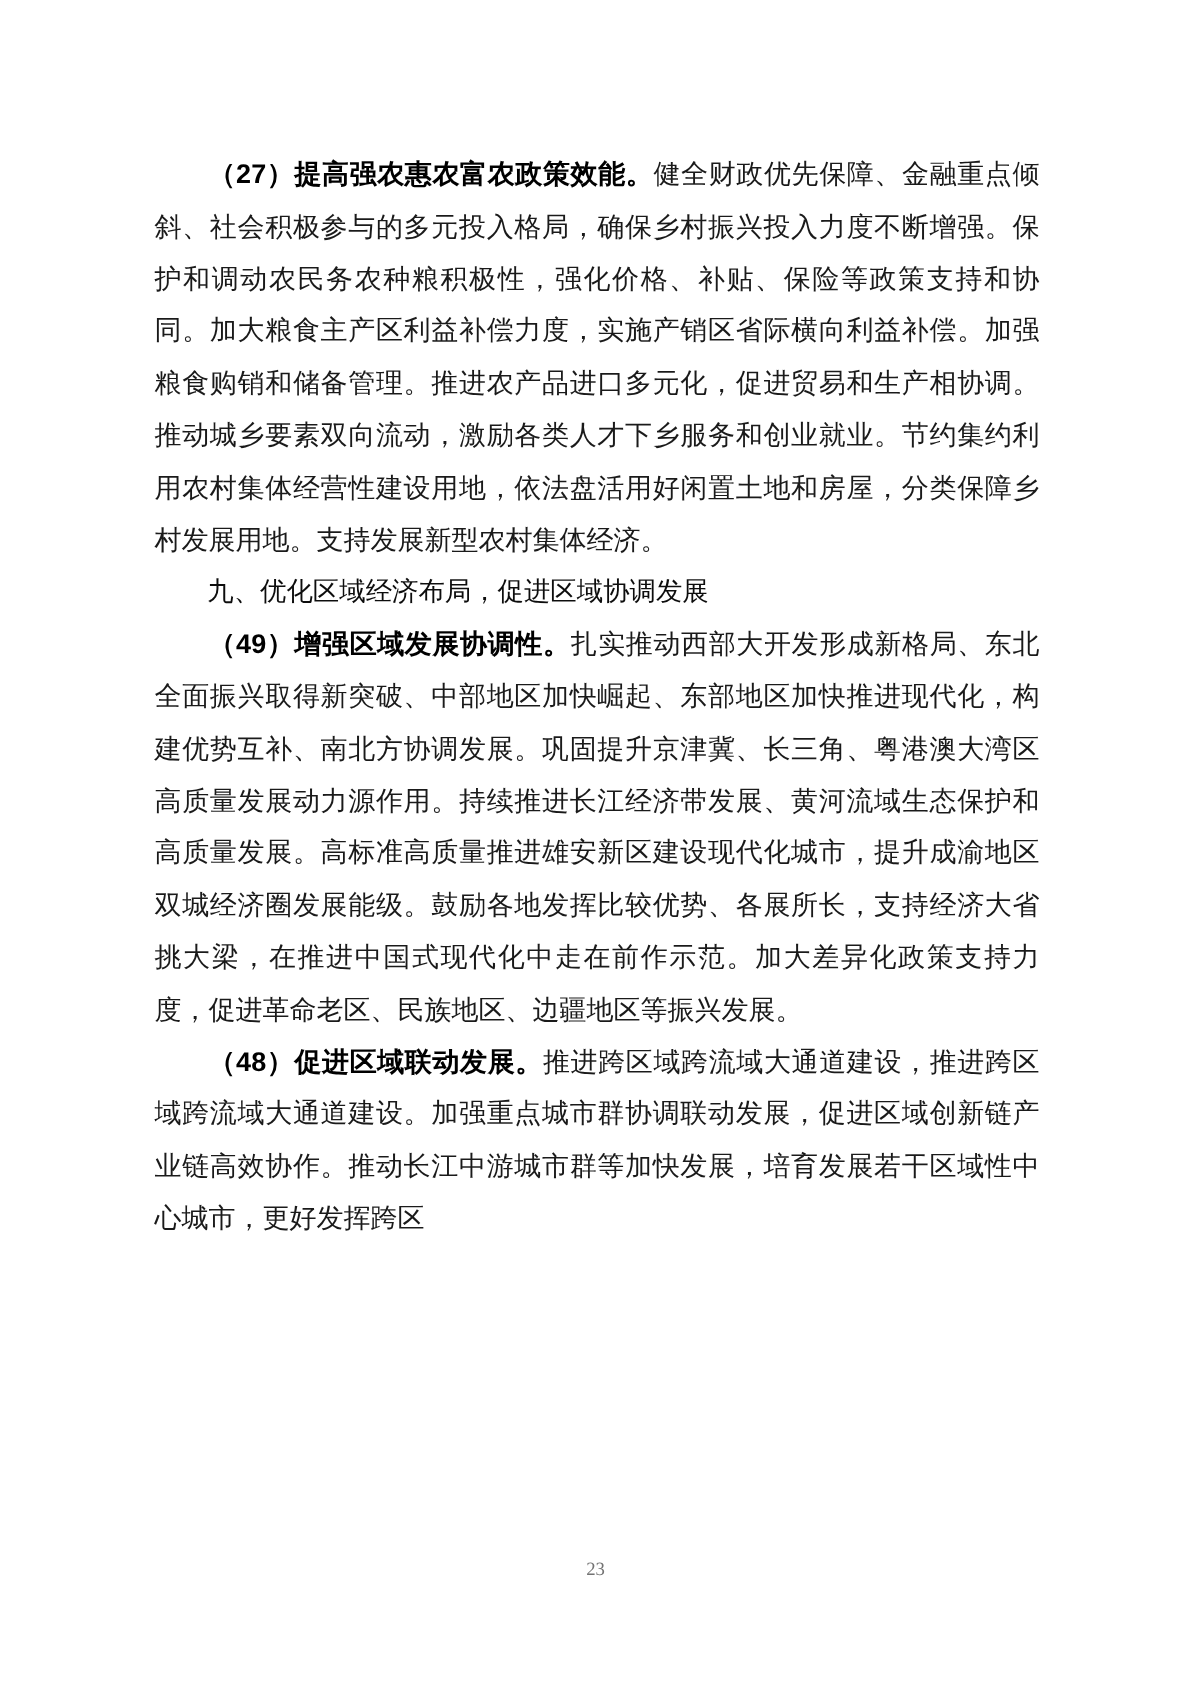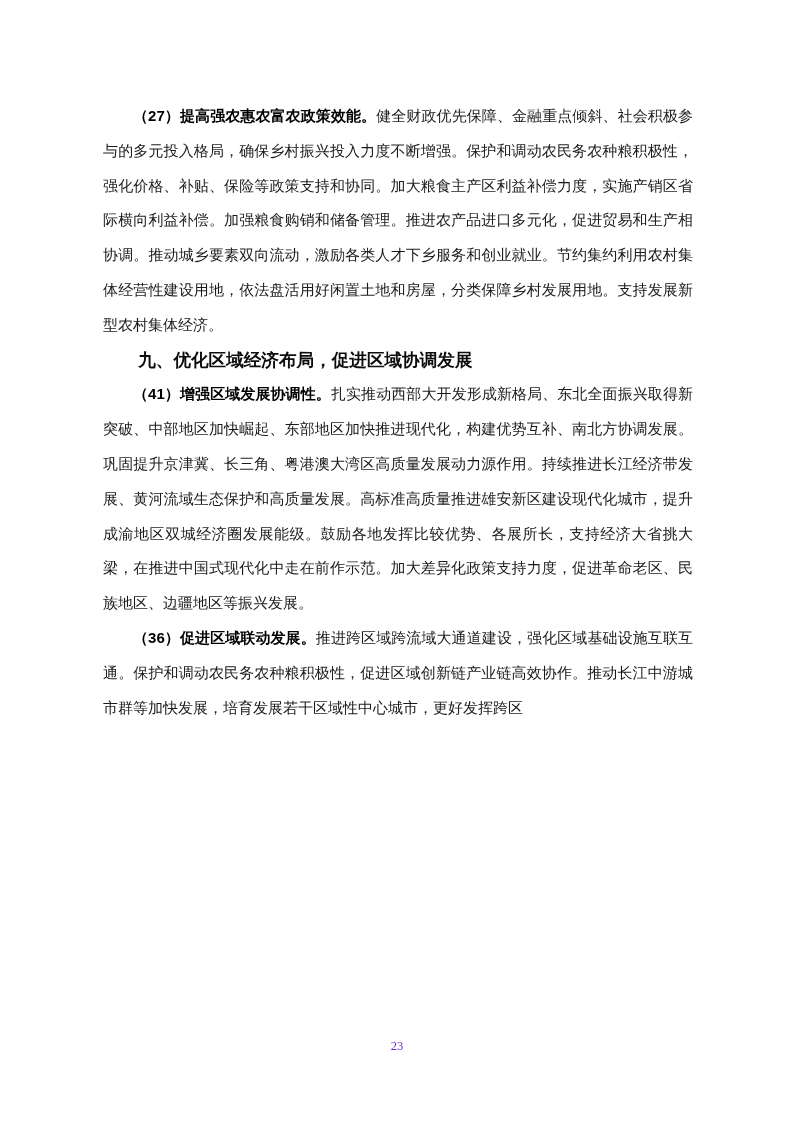--- a/index.html
+++ b/index.html
@@ -17,66 +17,66 @@
     font-family: "Liberation Serif", "DejaVu Serif", serif;
   }
   .content {
     position: absolute;
     left: 103px;
     top: 99px;
     width: 590px;
   }
   .para {
     margin: 0;
-    font-size: 15px;
+    font-size: 18px;
     line-height: 34.8px;
     text-align: justify;
     text-indent: 2em;
     color: #1a1a1a;
     font-family: "Liberation Serif", "DejaVu Serif", serif;
   }
   .lead {
     font-weight: 700;
     color: #000000;
     font-family: "Liberation Sans", "DejaVu Sans", sans-serif;
   }
   .heading {
     margin: 0;
     font-size: 17.6px;
     line-height: 34.8px;
-    font-weight: 700;
+    font-weight: 400;
     text-indent: 2em;
     text-align: justify;
     color: #0d0d0d;
     font-family: "Liberation Sans", "DejaVu Sans", sans-serif;
   }
   .page-number {
     position: absolute;
     top: 1038px;
     left: 0;
     width: 100%;
     text-align: center;
     font-size: 12.5px;
     line-height: 16px;
-    color: #6d28d9;
+    color: #737373;
     font-family: "Liberation Serif", "DejaVu Serif", serif;
   }
 </style>
 </head>
 <body>
 
 <div class="page">
   <div class="content">
 
     <p class="para"><span class="lead">（27）提高强农惠农富农政策效能。</span><span>健全财政优先保障、金融重点倾斜、社会积极参与的多元投入格局，确保乡村振兴投入力度不断增强。保护和调动农民务农种粮积极性，强化价格、补贴、保险等政策支持和协同。加大粮食主产区利益补偿力度，实施产销区省际横向利益补偿。加强粮食购销和储备管理。推进农产品进口多元化，促进贸易和生产相协调。推动城乡要素双向流动，激励各类人才下乡服务和创业就业。节约集约利用农村集体经营性建设用地，依法盘活用好闲置土地和房屋，分类保障乡村发展用地。支持发展新型农村集体经济。</span></p>
 
 
     <h2 class="heading">九、优化区域经济布局，促进区域协调发展</h2>
 
 
-    <p class="para"><span class="lead">（41）增强区域发展协调性。</span><span>扎实推动西部大开发形成新格局、东北全面振兴取得新突破、中部地区加快崛起、东部地区加快推进现代化，构建优势互补、南北方协调发展。巩固提升京津冀、长三角、粤港澳大湾区高质量发展动力源作用。持续推进长江经济带发展、黄河流域生态保护和高质量发展。高标准高质量推进雄安新区建设现代化城市，提升成渝地区双城经济圈发展能级。鼓励各地发挥比较优势、各展所长，支持经济大省挑大梁，在推进中国式现代化中走在前作示范。加大差异化政策支持力度，促进革命老区、民族地区、边疆地区等振兴发展。</span></p>
+    <p class="para"><span class="lead">（49）增强区域发展协调性。</span><span>扎实推动西部大开发形成新格局、东北全面振兴取得新突破、中部地区加快崛起、东部地区加快推进现代化，构建优势互补、南北方协调发展。巩固提升京津冀、长三角、粤港澳大湾区高质量发展动力源作用。持续推进长江经济带发展、黄河流域生态保护和高质量发展。高标准高质量推进雄安新区建设现代化城市，提升成渝地区双城经济圈发展能级。鼓励各地发挥比较优势、各展所长，支持经济大省挑大梁，在推进中国式现代化中走在前作示范。加大差异化政策支持力度，促进革命老区、民族地区、边疆地区等振兴发展。</span></p>
 
-    <p class="para"><span class="lead">（36）促进区域联动发展。</span><span>推进跨区域跨流域大通道建设，强化区域基础设施互联互通。保护和调动农民务农种粮积极性，促进区域创新链产业链高效协作。推动长江中游城市群等加快发展，培育发展若干区域性中心城市，更好发挥跨区</span></p>
+    <p class="para"><span class="lead">（48）促进区域联动发展。</span><span>推进跨区域跨流域大通道建设，推进跨区域跨流域大通道建设。加强重点城市群协调联动发展，促进区域创新链产业链高效协作。推动长江中游城市群等加快发展，培育发展若干区域性中心城市，更好发挥跨区</span></p>
 
   </div>
 
   <div class="page-number">23</div>
 </div>
 
 </body></html>

